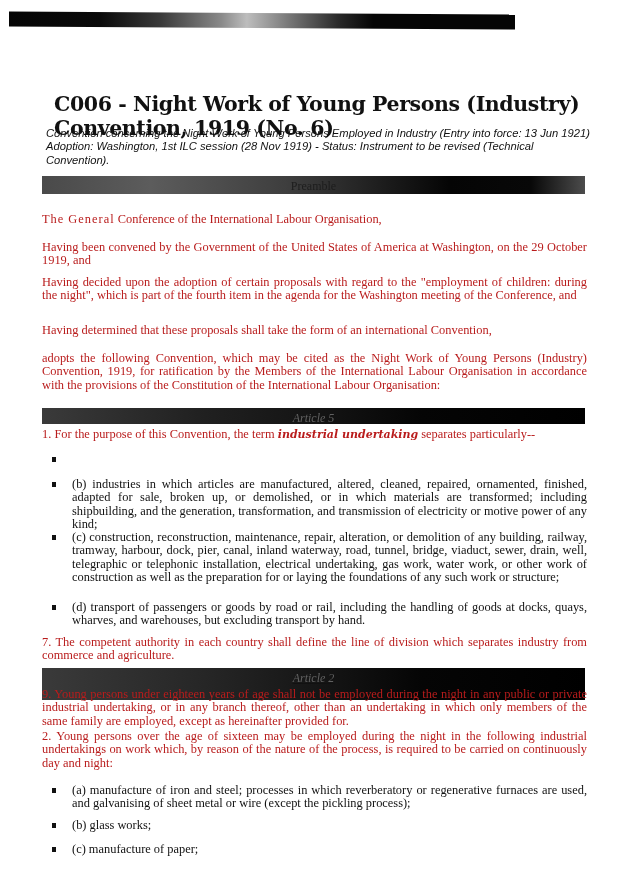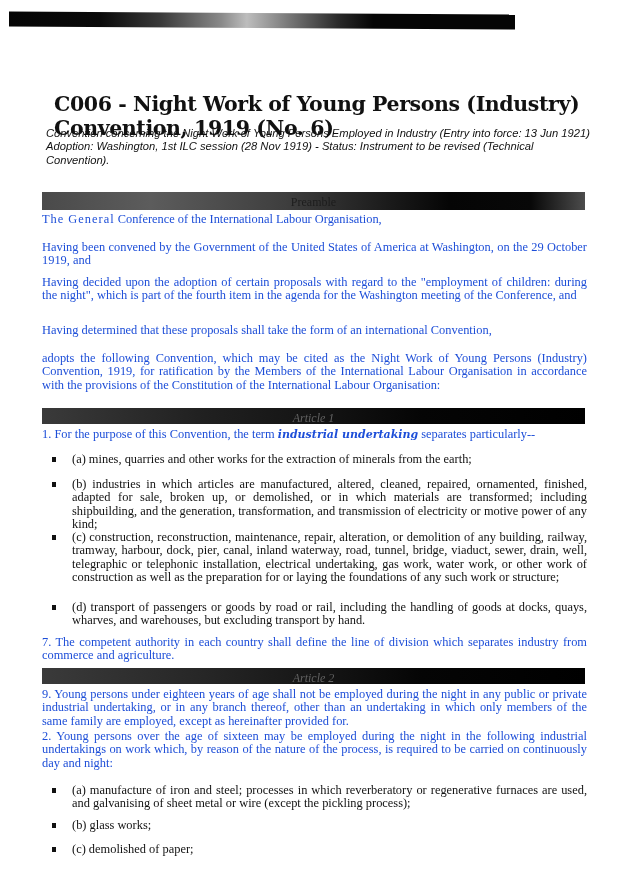--- a/index.html
+++ b/index.html
@@ -21,63 +21,62 @@
     .band {
       position: absolute; left: 42px; width: 543px; height: 18px;
       background: linear-gradient(90deg, #4a4a4a 0%, #5c5c5c 20%, #3e3e3e 45%, #222 60%, #050505 75%, #080808 90%, #4c4c4c 100%);
       text-align: center; overflow: hidden;
     }
     .band span {
       font-family: "Liberation Serif", serif; font-size: 12px; line-height: 18px; color: #1a1a1a; opacity: 0.9;
     }
     .band.b2 { background: linear-gradient(90deg, #3a3a3a 0%, #202020 30%, #111 55%, #050505 70%, #000 100%); height: 16px; }
     .band.b2 span, .band.b3 span { color: #6a6a6a; line-height: 16px; font-style: italic; }
-    .band.b3 { background: linear-gradient(90deg, #3a3a3a 0%, #262626 30%, #121212 55%, #050505 70%, #000 100%); height: 16px; text-decoration: underline; }
+    .band.b3 { background: linear-gradient(90deg, #3a3a3a 0%, #262626 30%, #121212 55%, #050505 70%, #000 100%); height: 32px; text-decoration: underline; }
     .p {
       position: absolute; left: 42px; width: 545px;
-      font-family: "Liberation Serif", serif; font-size: 12.4px; line-height: 13.3px; color: #1d4ed8;
+      font-family: "Liberation Serif", serif; font-size: 12.4px; line-height: 13.3px; color: #b91c1c;
       text-align: justify;
     }
     .first-words { letter-spacing: 1px; }
     .li { position: absolute; left: 72px; width: 515px;
       font-family: "Liberation Serif", serif; font-size: 12.4px; line-height: 13.3px; color: #111; text-align: justify; }
     .bullet { position: absolute; left: -20px; top: 4px; width: 4px; height: 5px; background: #111; }
     em.term { font-weight: bold; font-style: italic; font-family: "DejaVu Serif", serif; font-size: 11px; }
   </style>
 </head>
 <body>
 
 <div class="topbar"></div>
 
 <h1 class="title" style="margin:12px">C006 - Night Work of Young Persons (Industry)  Convention, 1919 (No. 6)</h1>
 <div class="subtitle">Convention concerning the Night Work of Young Persons Employed in Industry (Entry into force: 13 Jun 1921) Adoption: Washington, 1st ILC session (28 Nov 1919) - Status: Instrument to be revised (Technical Convention).</div>
 
-<div class="band" style="top:192px">
+<div class="band" style="top:176px">
   <span>Preamble</span>
 </div>
 
 <div class="p" style="top:213px">
   <span class="first-words">The General</span><span> Conference of the International Labour Organisation,</span>
 </div>
 <div class="p" style="top:241px">Having been convened by the Government of the United States of America at Washington, on the 29 October 1919, and</div>
 <div class="p" style="top:276px">Having decided upon the adoption of certain proposals with regard to the "employment of children: during the night", which is part of the fourth item in the agenda for the Washington meeting of the Conference, and</div>
 <div class="p" style="top:324px">Having determined that these proposals shall take the form of an international Convention,</div>
 <div class="p" style="top:352px">adopts the following Convention, which may be cited as the Night Work of Young Persons (Industry) Convention, 1919, for ratification by the Members of the International Labour Organisation in accordance with the provisions of the Constitution of the International Labour Organisation:</div>
 
 <div class="band b2" style="top:408px">
-  <span>Article 1</span>
+  <span>Article 5</span>
 </div>
 
 <div class="p" style="top:428px">
   <span>1. For the purpose of this Convention, the term </span><em class="term">industrial undertaking</em><span> separates particularly--</span>
 </div>
 
 <div class="li" style="top:453px">
   <span class="bullet"></span>
-  <span>(a) mines, quarries and other works for the extraction of minerals from the earth;</span>
 </div>
 <div class="li" style="top:478px">
   <span class="bullet"></span>
   <span>(b) industries in which articles are manufactured, altered, cleaned, repaired, ornamented, finished, adapted for sale, broken up, or demolished, or in which materials are transformed; including shipbuilding, and the generation, transformation, and transmission of electricity or motive power of any kind;</span>
 </div>
 <div class="li" style="top:531px">
   <span class="bullet"></span>
   <span>(c) construction, reconstruction, maintenance, repair, alteration, or demolition of any building, railway, tramway, harbour, dock, pier, canal, inland waterway, road, tunnel, bridge, viaduct, sewer, drain, well, telegraphic or telephonic installation, electrical undertaking, gas work, water work, or other work of construction as well as the preparation for or laying the foundations of any such work or structure;</span>
 </div>
 <div class="li" style="top:601px">
@@ -97,14 +96,14 @@
 <div class="li" style="top:784px">
   <span class="bullet"></span>
   <span>(a) manufacture of iron and steel; processes in which reverberatory or regenerative furnaces are used, and galvanising of sheet metal or wire (except the pickling process);</span>
 </div>
 <div class="li" style="top:819px">
   <span class="bullet"></span>
   <span>(b) glass works;</span>
 </div>
 <div class="li" style="top:843px">
   <span class="bullet"></span>
-  <span>(c) demolished of paper;</span>
+  <span>(c) manufacture of paper;</span>
 </div>
 
 </body></html>

